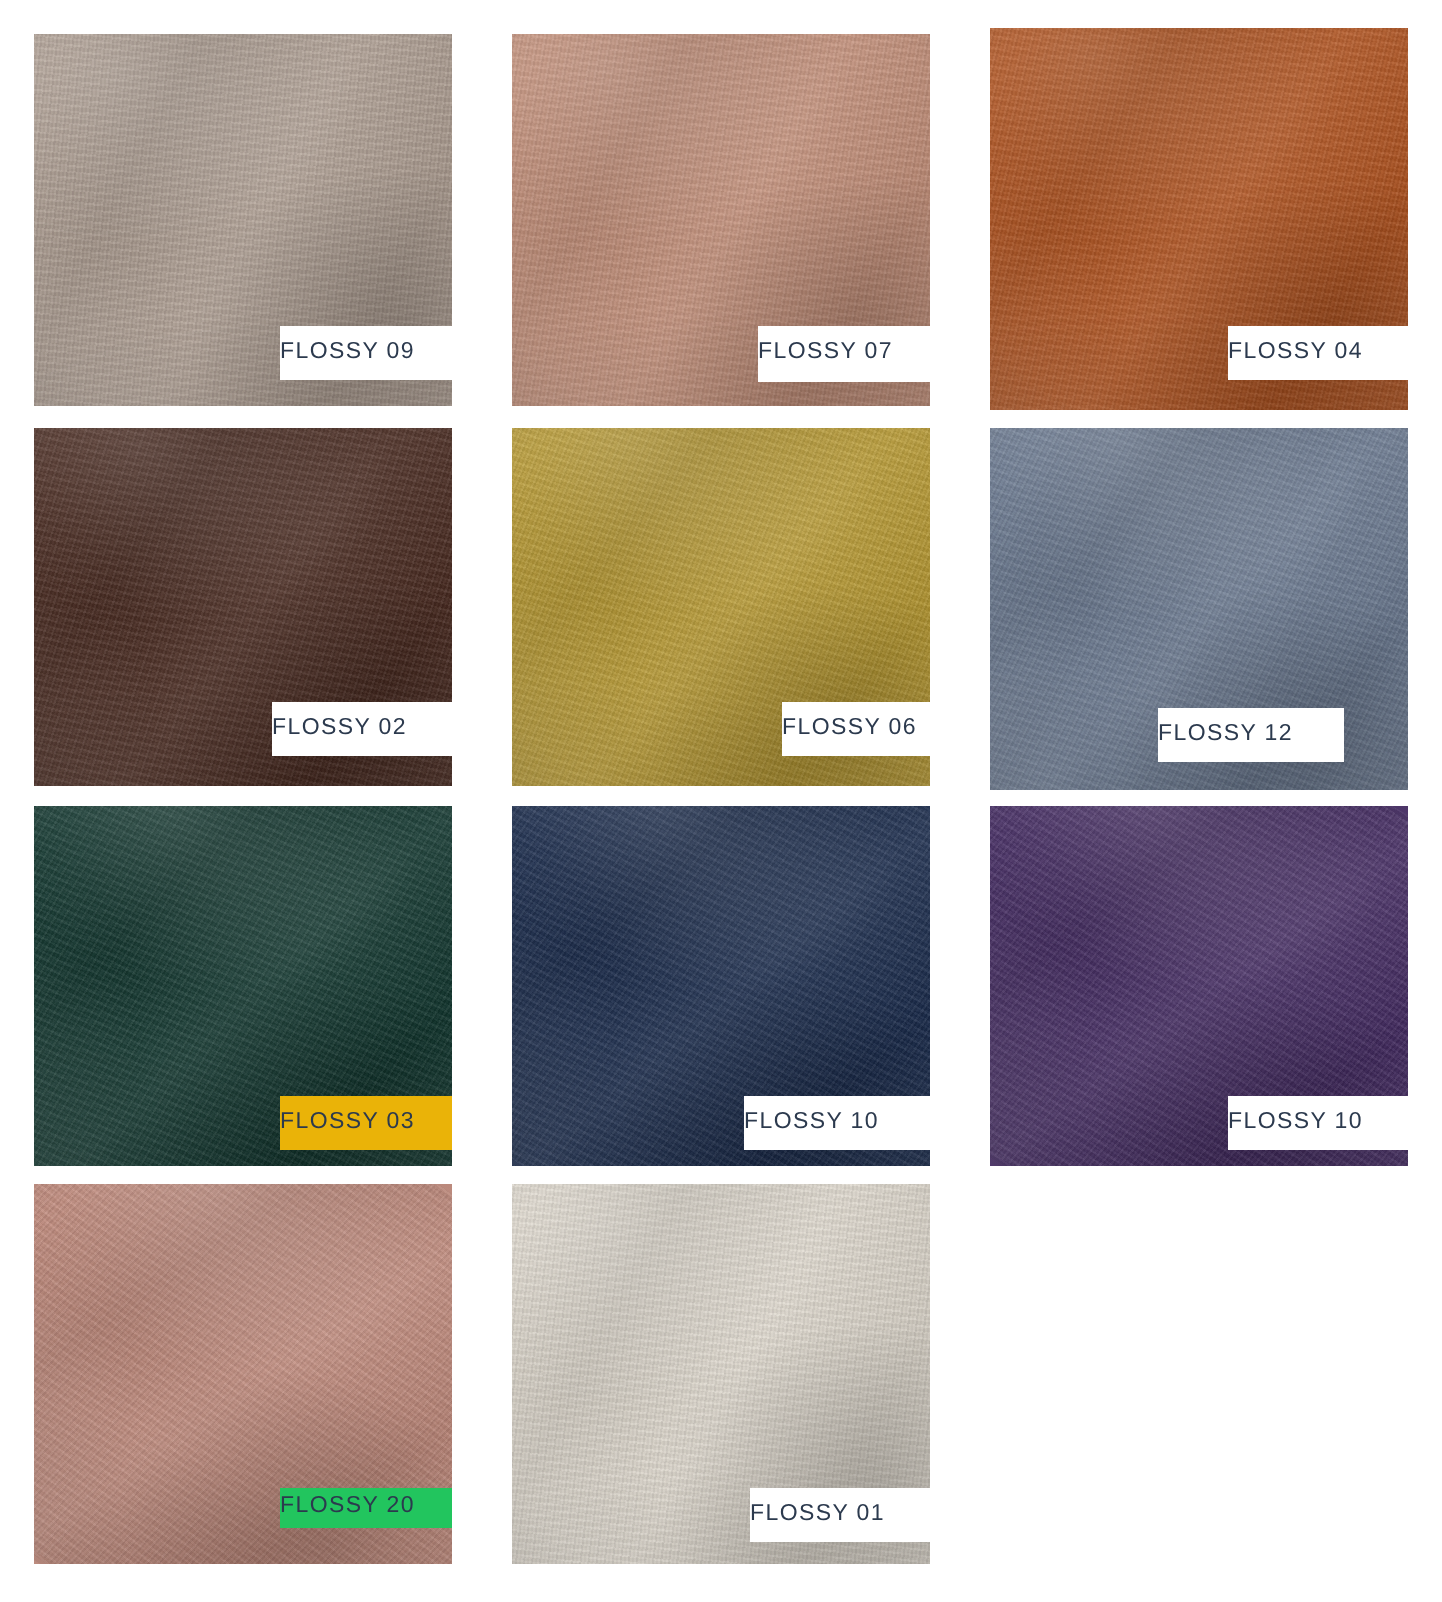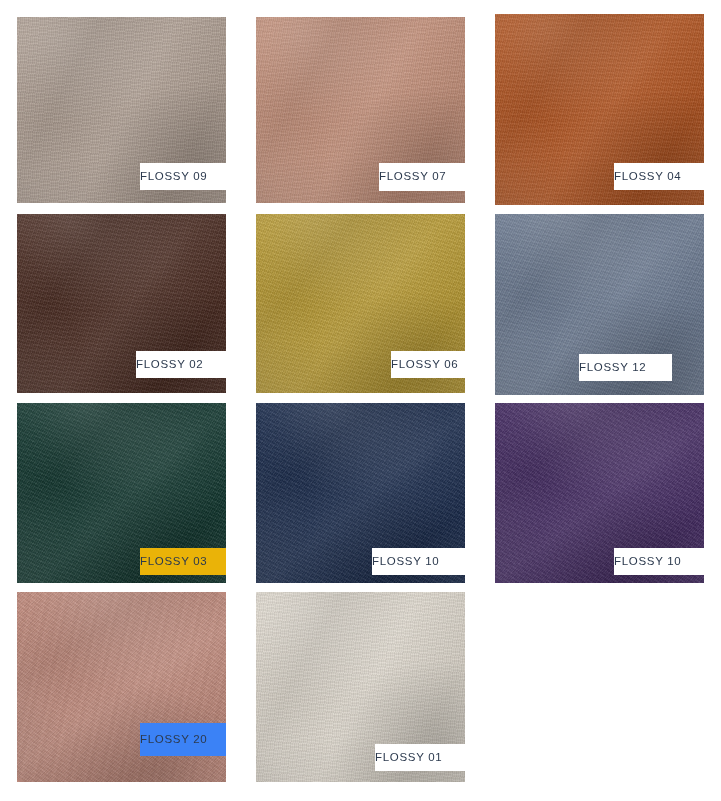--- a/index.html
+++ b/index.html
@@ -196,21 +196,21 @@
       <div class="label-box" style="left: 614px; top: 548px; width: 90px; height: 27px; background: rgb(255, 255, 255);">
         <span class="label-text" style="color: rgb(44, 58, 78);">FLOSSY 10</span>
       </div>
       <div class="swatch" style="left: 17px; top: 592px; width: 209px; height: 190px; background-color: rgb(192, 138, 124);">
         <div class="tex-a" style="transform: rotate(37deg);"></div>
         <div class="tex-b" style="transform: rotate(33.3deg);"></div>
         <div class="tex-c" style="transform: rotate(30.2727deg);"></div>
         <div class="tex-d" style="transform: rotate(27.75deg);"></div>
         <div class="vignette"></div>
       </div>
-      <div class="label-box" style="left: 140px; top: 723px; width: 86px; height: 33px; background: #3b82f6;">
+      <div class="label-box" style="left: 140px; top: 744px; width: 86px; height: 20px; background: #22c55e;">
         <span class="label-text" style="color: rgb(44, 58, 78);">FLOSSY 20</span>
       </div>
       <div class="swatch" style="left: 256px; top: 592px; width: 209px; height: 190px; background-color: rgb(222, 216, 205);">
         <div class="tex-a" style="transform: rotate(1.11111deg);"></div>
         <div class="tex-b" style="transform: rotate(1deg);"></div>
         <div class="tex-c" style="transform: rotate(0.909091deg);"></div>
         <div class="tex-d" style="transform: rotate(0.833333deg);"></div>
         <div class="vignette"></div>
       </div>
       <div class="label-box" style="left: 375px; top: 744px; width: 90px; height: 27px; background: rgb(255, 255, 255);">

